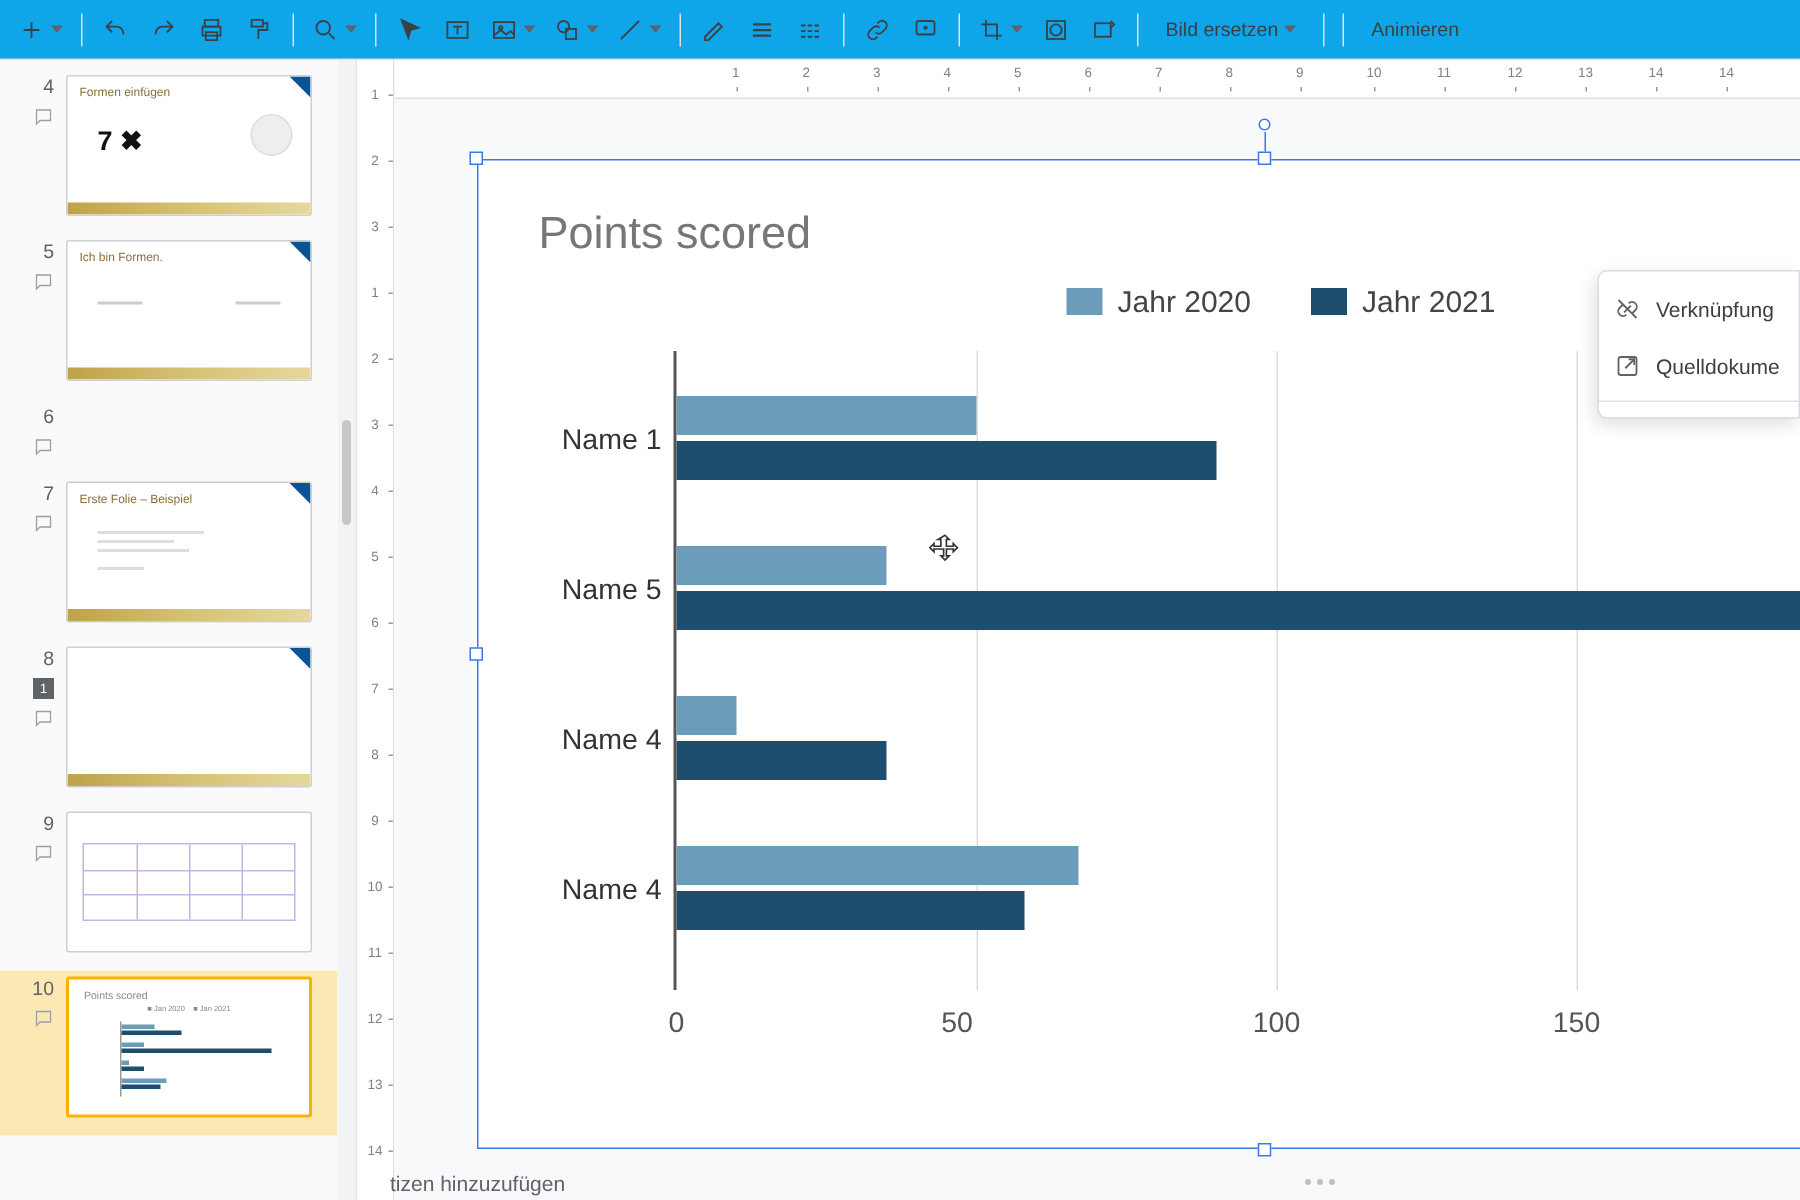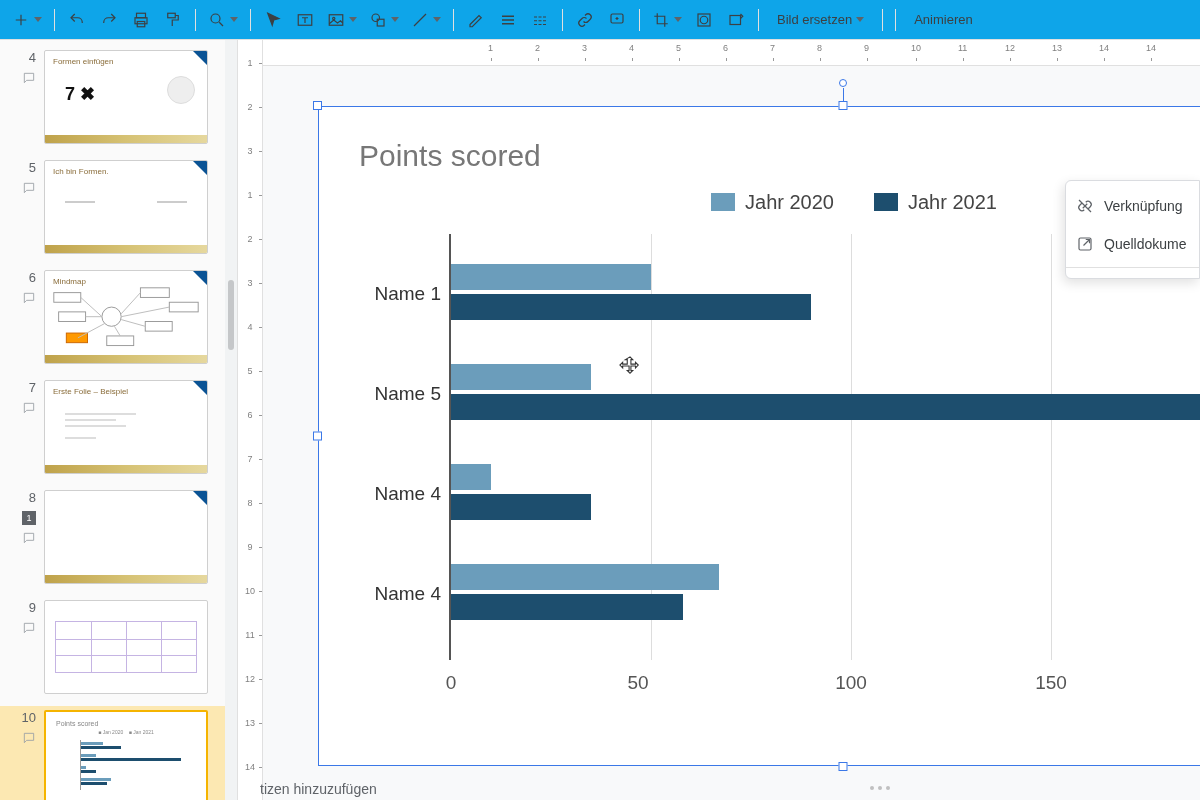--- a/index.html
+++ b/index.html
@@ -323,36 +323,20 @@
         <div style="position:absolute;top:40px;left:20px;width:30px;height:2px;background:#ccc"></div>
         <div style="position:absolute;top:40px;right:20px;width:30px;height:2px;background:#ccc"></div>
       </div>
     </div>
 
     <div class="slot">
       <div class="numcol"><span>6</span>
         <div class="comment"><svg viewBox="0 0 24 24">
               <path d="M4 4h16v12H8l-4 4z"></path>
             </svg></div>
-      </div>
-      <div class="thumb">
-          <div class="corner-tr"></div>
-          <div class="gold-b"></div>
-        <div class="tt">Mindmap</div>
-        <svg style="position:absolute;inset:12px 4px 10px 4px" viewBox="0 0 160 70">
-          <circle cx="65" cy="35" r="10" fill="none" stroke="#999"></circle>
-          <rect x="5" y="10" width="28" height="10" fill="none" stroke="#999"></rect>
-          <rect x="10" y="30" width="28" height="10" fill="none" stroke="#999"></rect>
-          <rect x="18" y="52" width="22" height="10" fill="#f90" stroke="#c60"></rect>
-          <rect x="95" y="5" width="30" height="10" fill="none" stroke="#999"></rect>
-          <rect x="125" y="20" width="30" height="10" fill="none" stroke="#999"></rect>
-          <rect x="100" y="40" width="28" height="10" fill="none" stroke="#999"></rect>
-          <rect x="60" y="55" width="28" height="10" fill="none" stroke="#999"></rect>
-          <path d="M55 35L33 15M55 35L38 35M58 42L30 57M75 32L95 10M75 35L125 25M75 38L100 45M68 45L74 55" stroke="#bbb"></path>
-        </svg>
       </div>
     </div>
 
     <div class="slot">
       <div class="numcol"><span>7</span>
         <div class="comment"><svg viewBox="0 0 24 24">
               <path d="M4 4h16v12H8l-4 4z"></path>
             </svg></div>
       </div>
       <div class="thumb">

